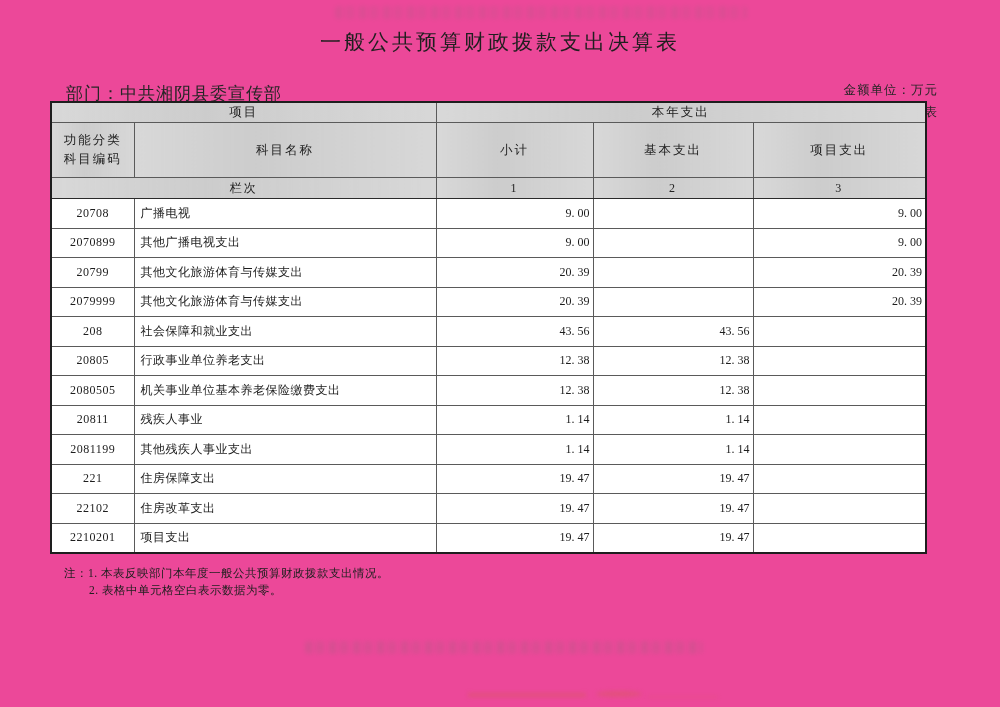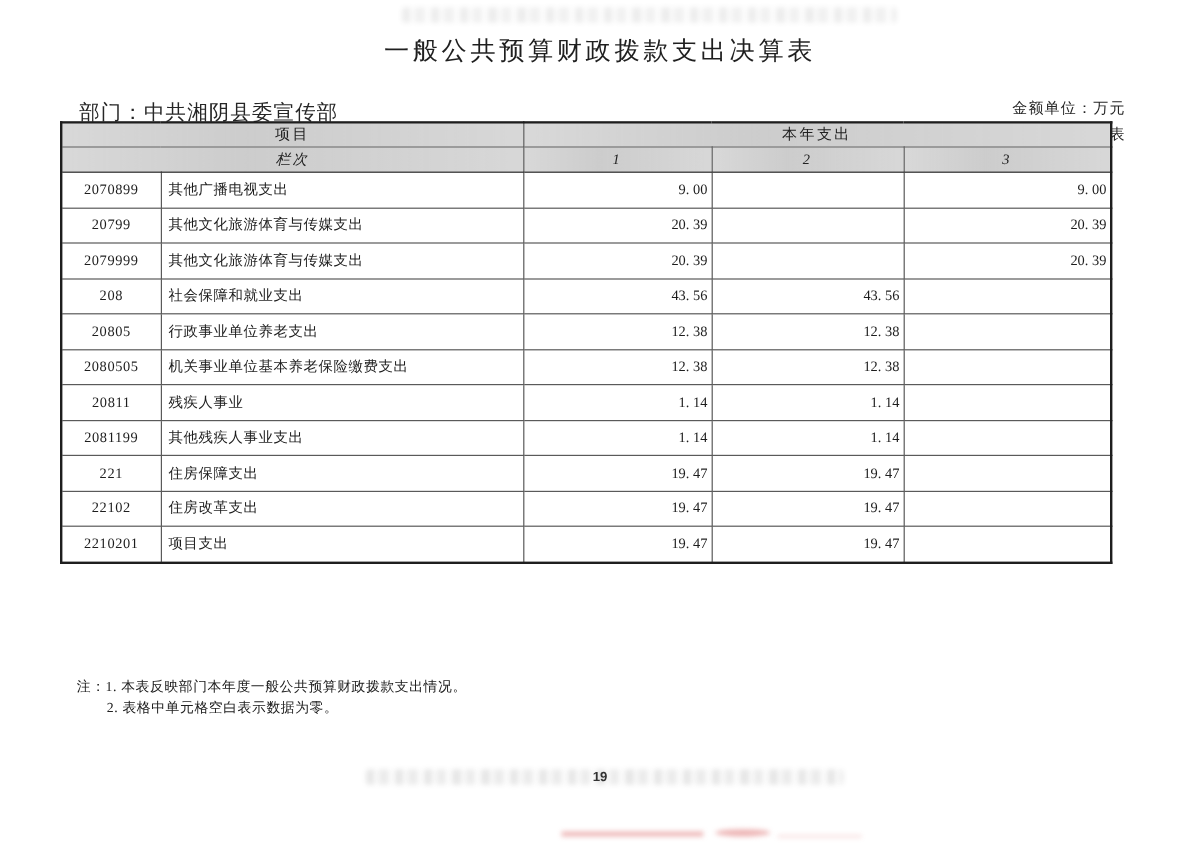--- a/index.html
+++ b/index.html
@@ -4,21 +4,21 @@
 <style>
   html,body{margin:0;padding:0;}
   body{
     width:1000px;height:707px;
     background:#e9e9e9;
     font-family:"Liberation Serif","DejaVu Serif",serif;
     color:#262626;
     overflow:hidden;
   }
   .page{
-    position:relative;width:1000px;height:707px;background:#ffffff;
+    position:relative;width:1000px;height:707px;background:#ec4899;
   }
   
   .bleed{
     position:absolute;pointer-events:none;
     background:repeating-linear-gradient(90deg,
       rgba(110,110,110,0.28) 0 7px, rgba(110,110,110,0.05) 7px 11px,
       rgba(110,110,110,0.22) 11px 19px, rgba(110,110,110,0.02) 19px 24px);
     filter:blur(2px);border-radius:3px;
   }
   .bleed-top{top:6px;left:335px;width:412px;height:13px;opacity:.45;}
@@ -56,21 +56,21 @@
     font-weight:normal;
   }
   table.main{border:2px solid #1e1e1e;}
   table.main thead th{
     background:#d3d3d3;
     background-image:linear-gradient(90deg,rgba(255,255,255,.12),rgba(0,0,0,.03) 40%,rgba(255,255,255,.1));
     letter-spacing:2px;color:#222;
   }
   tr.h1 th{height:17px;font-size:12.5px;}
   tr.h2 th{height:52px;font-size:12.5px;}
-  tr.h3 th{height:18px;font-size:12px;letter-spacing:1px;border-bottom:1.5px solid #2a2a2a;font-style:italic;}
+  tr.h3 th{height:18px;font-size:12px;letter-spacing:1px;border-bottom:1.5px solid #2a2a2a;}
   tr.h2 th.wrap{white-space:normal;line-height:1.5;padding:0 6px;}
   tbody td{height:26.5px;background:#fff;color:#1d1d1d;font-size:12px;}
   td.c-code{text-align:center;letter-spacing:.5px;}
   td.c-name{text-align:left;padding-left:6px;letter-spacing:.5px;}
   td.c-subtotal,td.c-basic,td.c-project{text-align:right;padding-right:3px;}
 
   .notes{
     position:absolute;top:565px;left:64px;font-size:11.5px;line-height:1.45;color:#202020;letter-spacing:.5px;
   }
   .notes .line2{padding-left:25px;font-family:Liberation Serif, serif;}
@@ -99,29 +99,43 @@
       <col style="width:302px">
       <col style="width:157px">
       <col style="width:160px">
       <col style="width:173px">
     </colgroup>
     <thead>
       <tr class="h1">
         <th colspan="2">项目</th>
         <th colspan="3">本年支出</th>
       </tr>
+      <tr class="h2">
+        <th class="wrap">功能分类科目编码</th>
+        <th>科目名称</th>
+        <th>小计</th>
+        <th>基本支出</th>
+        <th>项目支出</th>
+      </tr>
       <tr class="h3">
         <th colspan="2">栏次</th>
         <th>1</th>
         <th>2</th>
         <th>3</th>
       </tr>
     </thead>
     <tbody>
         <tr>
+          <td class="c-code">20708</td>
+          <td class="c-name">广播电视</td>
+          <td class="c-subtotal">9. 00</td>
+          <td class="c-basic"></td>
+          <td class="c-project">9. 00</td>
+        </tr>
+        <tr>
           <td class="c-code">2070899</td>
           <td class="c-name">其他广播电视支出</td>
           <td class="c-subtotal">9. 00</td>
           <td class="c-basic"></td>
           <td class="c-project">9. 00</td>
         </tr>
         <tr>
           <td class="c-code">20799</td>
           <td class="c-name">其他文化旅游体育与传媒支出</td>
           <td class="c-subtotal">20. 39</td>
@@ -193,19 +207,18 @@
         </tr>
       </tbody>
   </table>
 
   <div class="notes">
     <div class="line1">注：1. 本表反映部门本年度一般公共预算财政拨款支出情况。</div>
     <div class="line2">2. 表格中单元格空白表示数据为零。</div>
   </div>
 
   <div class="bleed bleed-bottom"></div>
-  <div class="page-number">19</div>
 
   <div class="smudge-red a"></div>
   <div class="smudge-red b"></div>
   <div class="smudge-red c"></div>
 
 </div>
 
 </body></html>

